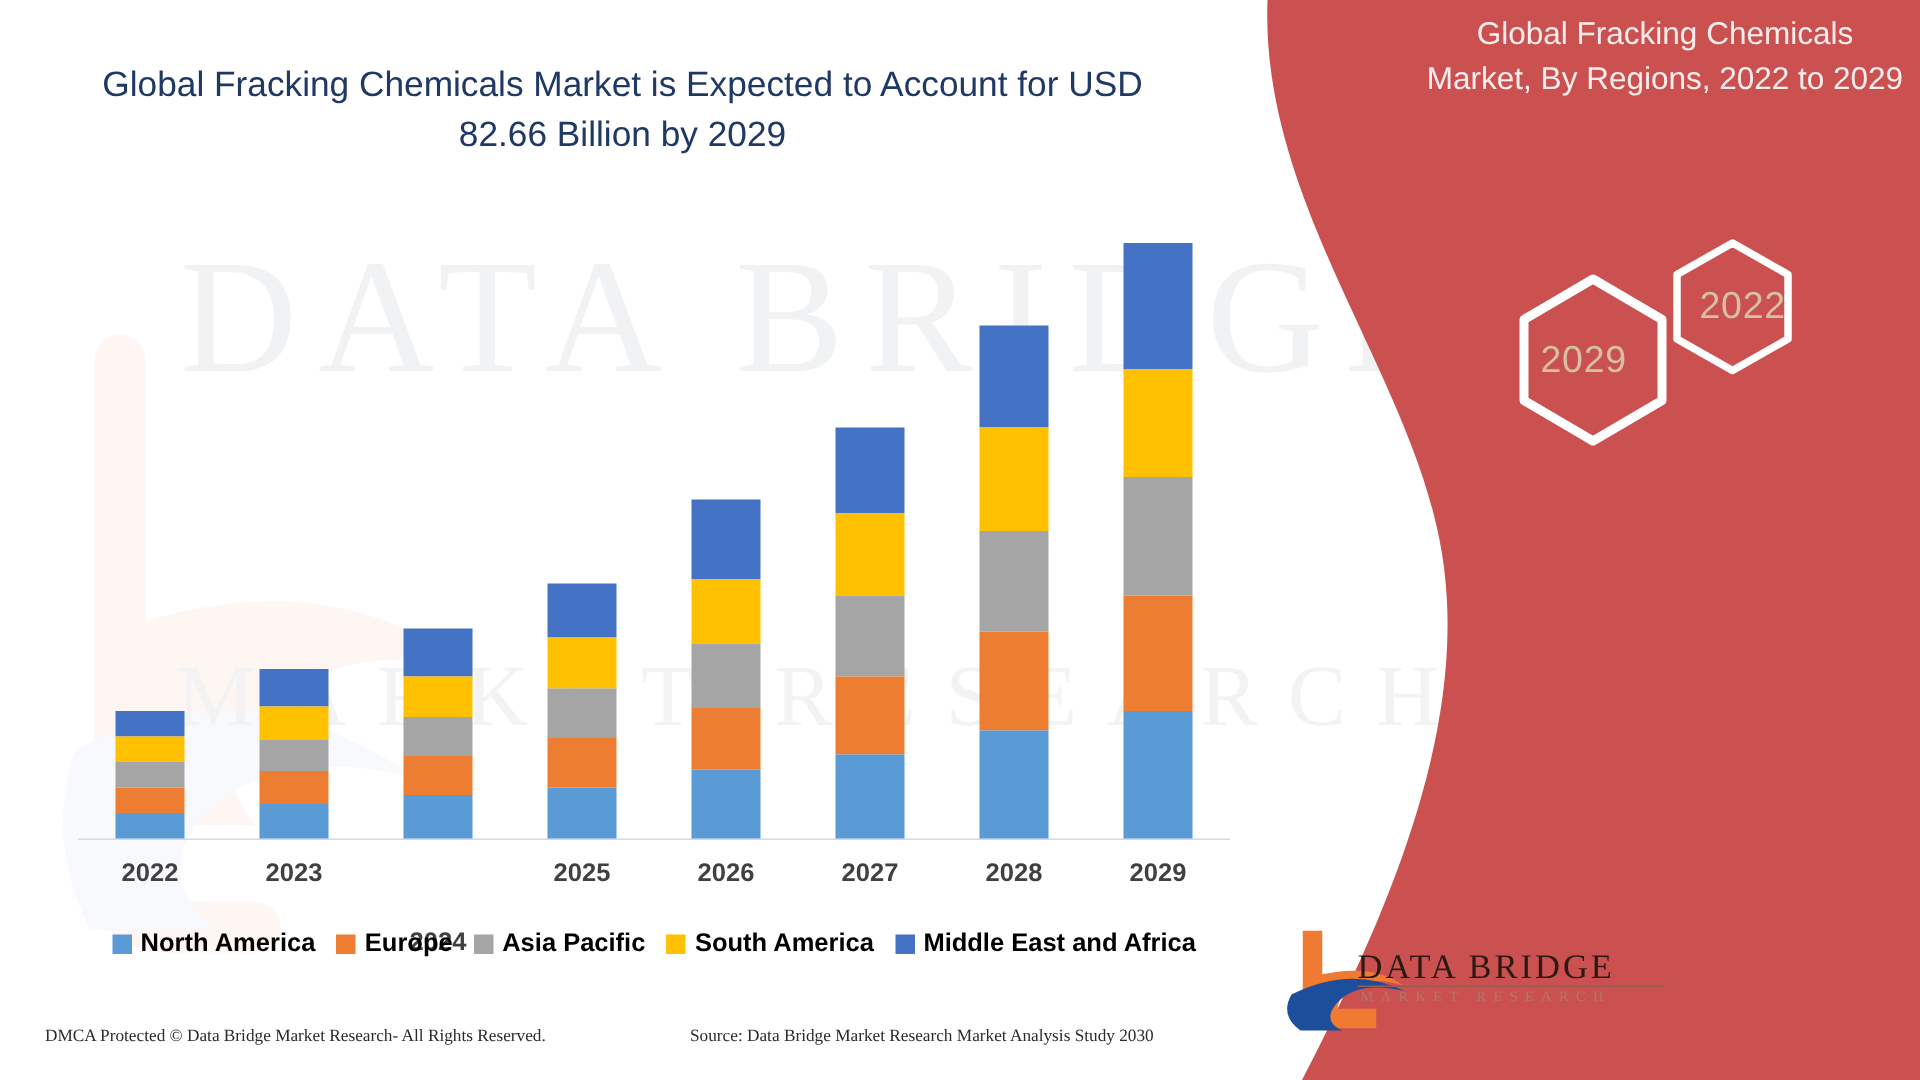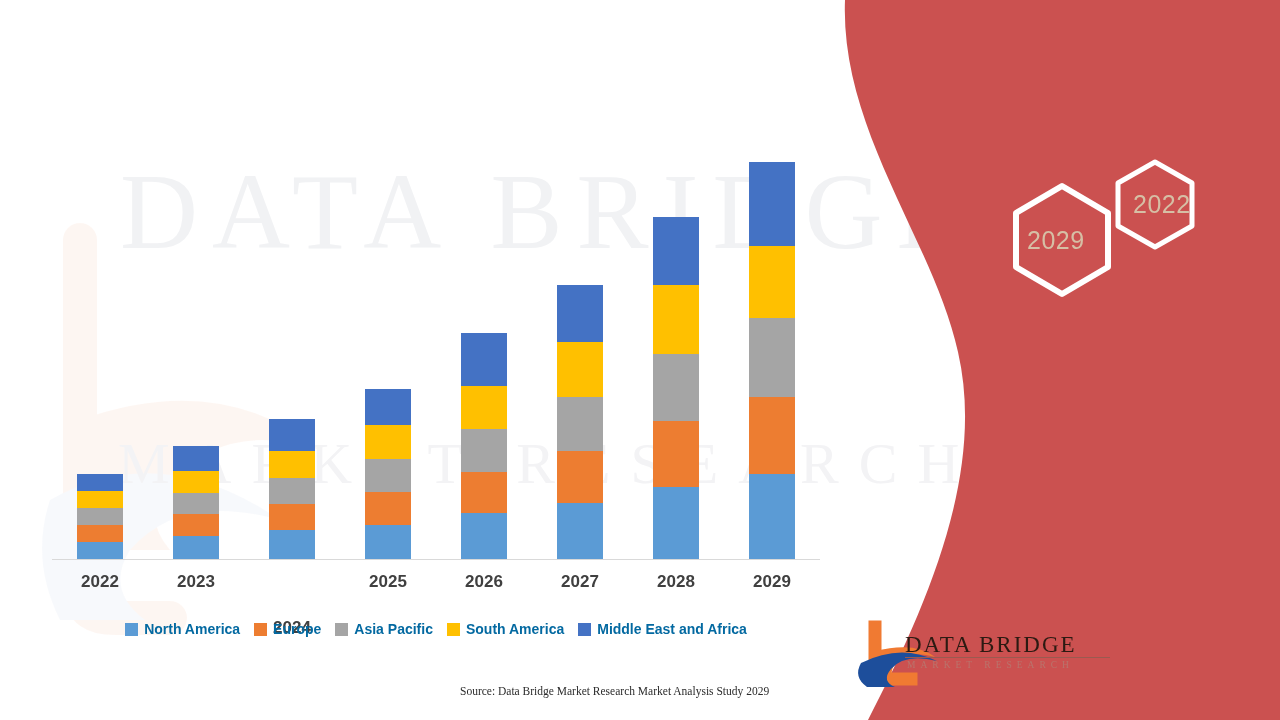--- a/index.html
+++ b/index.html
@@ -47,21 +47,21 @@
     font-size:17px;font-weight:bold;color:#404040;
   }
 
   
   .legend{
     position:absolute;left:52px;top:616px;width:768px;height:26px;
     display:flex;align-items:center;justify-content:center;gap:14px;
   }
   .lg{display:flex;align-items:center;gap:6px;}
   .lg-sw{width:13px;height:13px;display:inline-block;}
-  .lg-tx{font-size:14px;font-weight:bold;color:#0369a1;white-space:nowrap;}
+  .lg-tx{font-size:17px;font-weight:bold;color:#000000;white-space:nowrap;}
 
   
   .foot{position:absolute;top:685px;font-family:"Liberation Serif",serif;font-size:11.5px;color:#2b2b2b;white-space:nowrap;}
   .foot-left{left:30px;}
   .foot-right{left:460px;}
 
   
   .red-panel{position:absolute;left:0;top:0;width:1280px;height:720px;pointer-events:none;}
   .red-content{position:absolute;left:960px;top:0;width:320px;height:720px;}
 
@@ -99,20 +99,21 @@
   <div class="left-pane">
 
     <svg class="wm-logo" viewBox="0 0 360 560">
       <path d="M60 120 L60 470 Q60 500 100 498 L150 498" stroke="#fbe3d6" stroke-width="34" fill="none" stroke-linecap="round"></path>
       <path d="M60 300 Q200 250 300 330 Q210 300 150 360 Q120 395 150 430 L60 430 Z" fill="#fbe3d6"></path>
       <path d="M30 380 Q140 318 260 400 Q160 372 110 430 Q85 470 125 500 L40 500 Q10 440 30 380 Z" fill="#e8edf6"></path>
     </svg>
     <div class="wm-text wm-data">DATA BRIDGE</div>
     <div class="wm-text wm-market">MARKET RESEARCH</div>
 
+    <div class="headline">Global Fracking Chemicals Market is Expected to Account for USD 82.66 Billion by 2029</div>
 
     <div class="chart">
       <div class="plot" id="plot">
         <div class="axis-line"></div>
       <div class="bar" style="left: 25px;">
             <div class="seg" style="height: 17.0105px; background: rgb(91, 155, 213);"></div>
             <div class="seg" style="height: 17.0105px; background: rgb(237, 125, 49);"></div>
             <div class="seg" style="height: 17.0105px; background: rgb(165, 165, 165);"></div>
             <div class="seg" style="height: 17.0105px; background: rgb(255, 192, 0);"></div>
             <div class="seg" style="height: 17.0105px; background: rgb(68, 114, 196);"></div>
@@ -196,28 +197,30 @@
         <div class="lg">
           <span class="lg-sw" style="background: rgb(255, 192, 0);"></span>
           <span class="lg-tx">South America</span>
         </div>
         <div class="lg">
           <span class="lg-sw" style="background: rgb(68, 114, 196);"></span>
           <span class="lg-tx">Middle East and Africa</span>
         </div>
       </div>
 
-    <div class="foot foot-right">Source: Data Bridge Market Research Market Analysis Study 2029</div>
+    <div class="foot foot-left">DMCA Protected © Data Bridge Market Research- All Rights Reserved.</div>
+    <div class="foot foot-right">Source: Data Bridge Market Research Market Analysis Study 2030</div>
   </div>
 
   <svg class="red-panel" viewBox="0 0 1280 720" preserveAspectRatio="none">
     <path d="M845,0 L1280,0 L1280,720 L868,720 C930,600 985,470 958,352 C933,240 840,130 845,0 Z" fill="#CB5150"></path>
   </svg>
 
   <div class="red-content">
+    <div class="r-title">Global Fracking Chemicals Market, By Regions, 2022 to 2029</div>
 
     <div class="hexwrap">
       <svg viewBox="0 0 300 150" width="300" height="150">
         <polygon points="185,12 222,33 222,76 185,97 148,76 148,33" fill="none" stroke="#ffffff" stroke-width="5" stroke-linejoin="round"></polygon>
         <polygon points="92,36 138,63 138,117 92,144 46,117 46,63" fill="none" stroke="#ffffff" stroke-width="6" stroke-linejoin="round"></polygon>
       </svg>
       <div class="hex-label" style="left:163px;top:40px;">2022</div>
       <div class="hex-label" style="left:57px;top:76px;">2029</div>
     </div>
 

